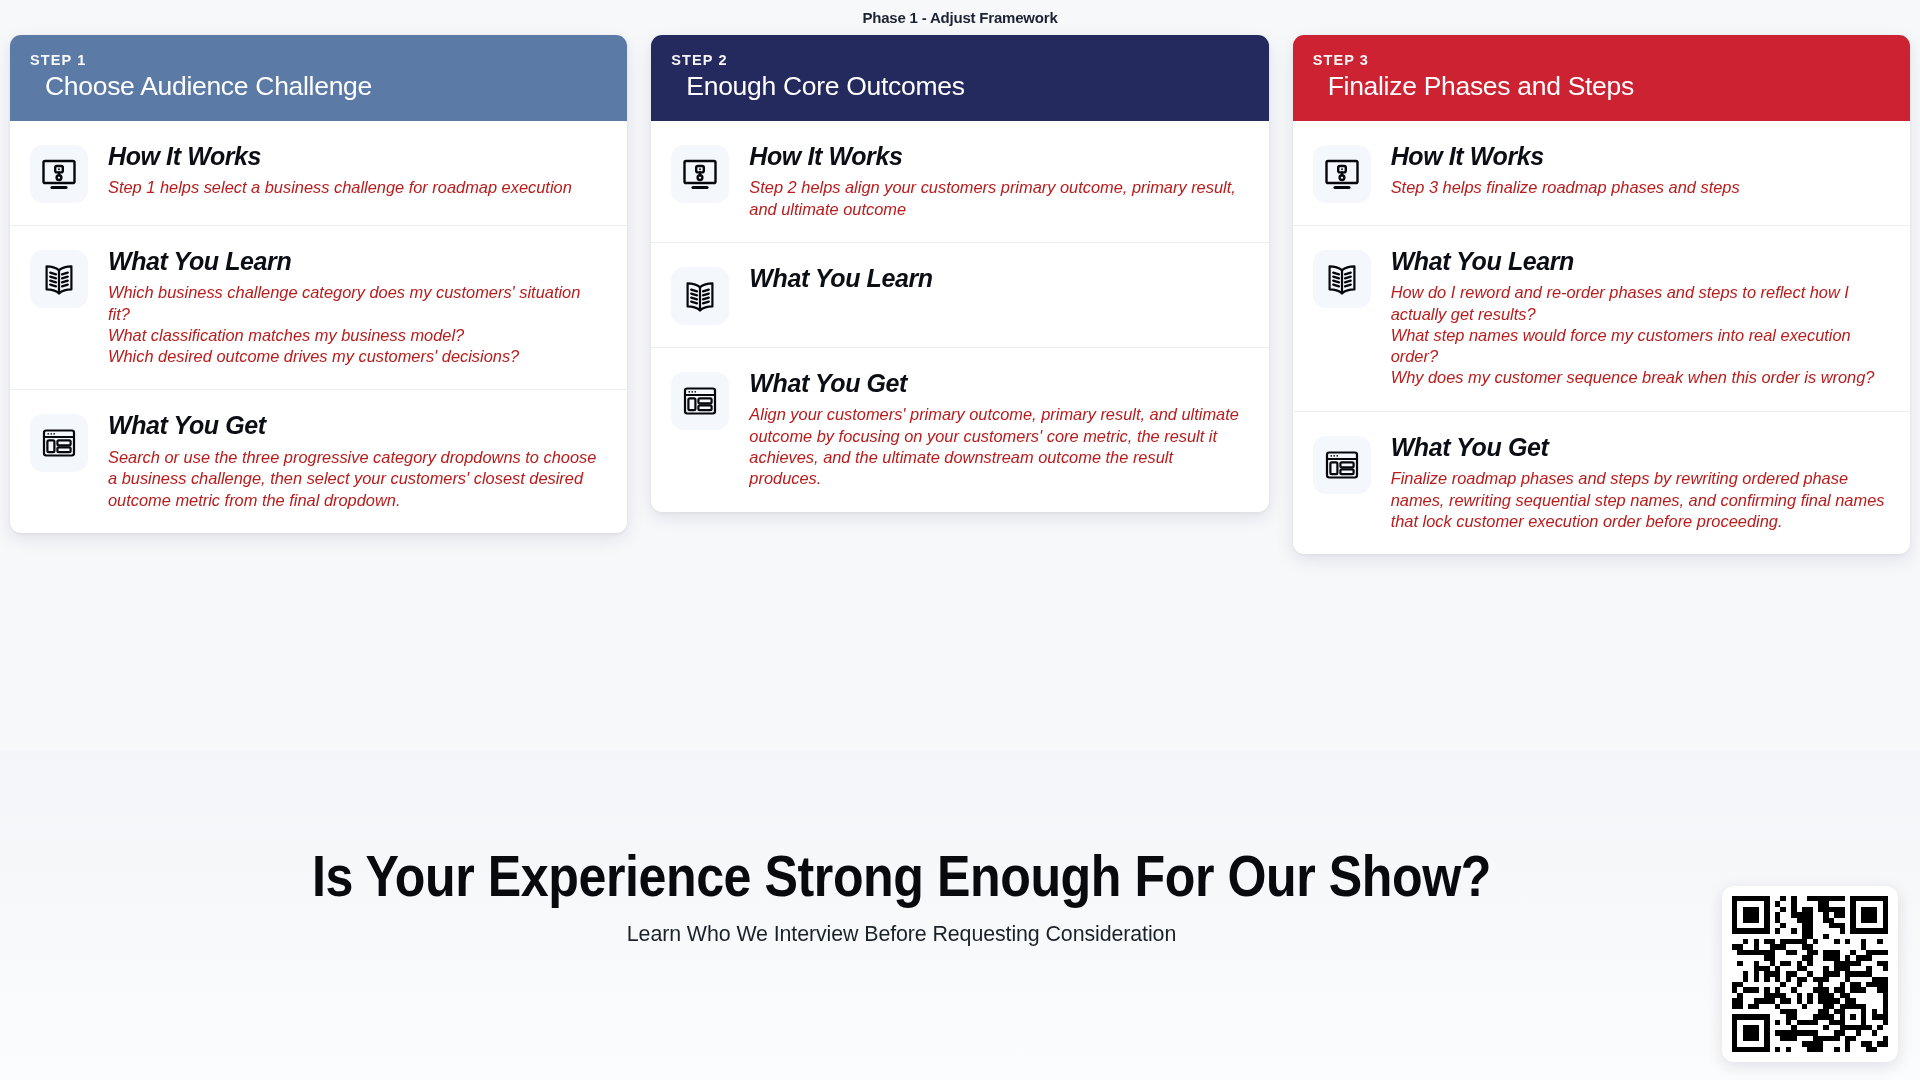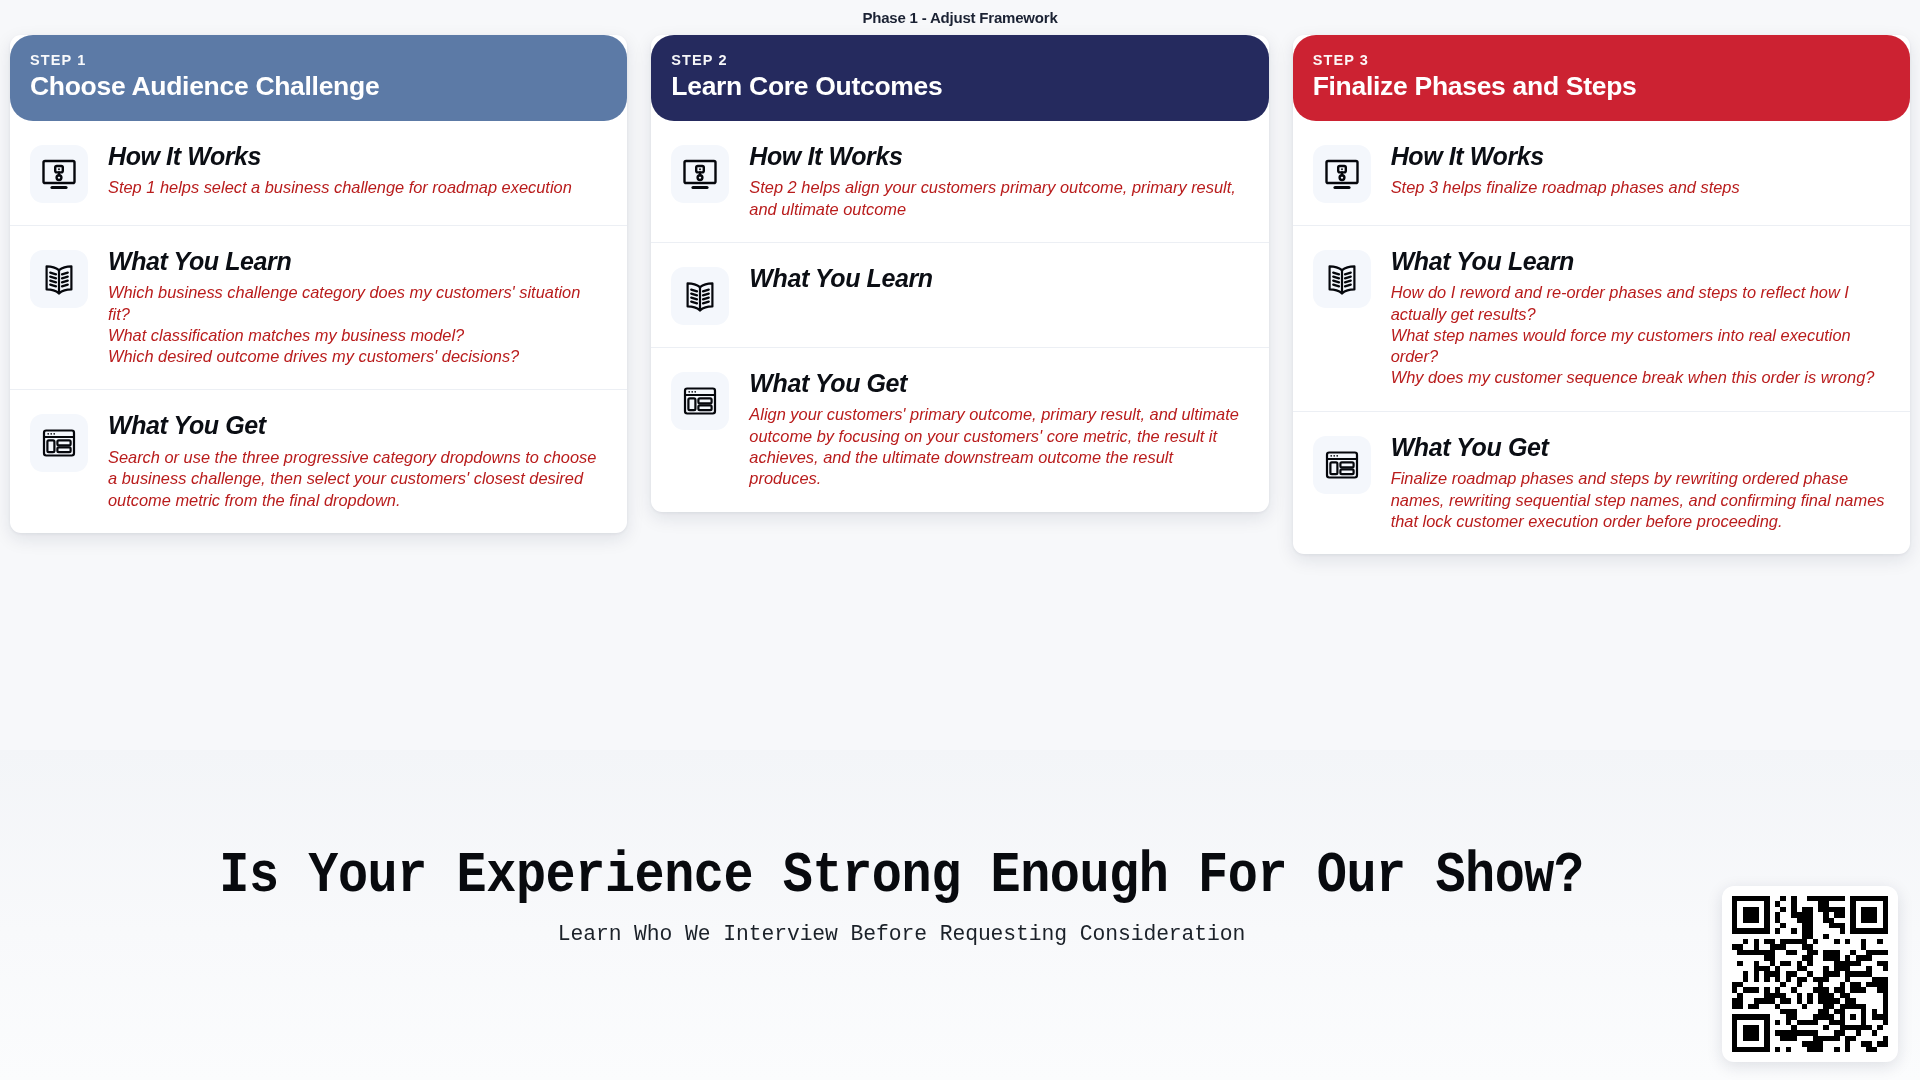--- a/index.html
+++ b/index.html
@@ -38,36 +38,36 @@
     flex: 1 1 0;
     background: #ffffff;
     border-radius: 11px;
     box-shadow: 0 6px 18px rgba(20, 30, 60, 0.10), 0 1px 3px rgba(20,30,60,0.06);
     overflow: hidden;
   }
 
   .card-header {
     padding: 17px 20px 19px 20px;
     color: #ffffff;
-    border-radius: 23px;
   }
 
   .card-header .step-kicker {
     font-size: 14.5px;
     font-weight: bold;
     letter-spacing: 1.1px;
     opacity: 0.96;
     margin-bottom: 4px;
   }
 
   .card-header .step-title {
     font-size: 26.5px;
-    font-weight: bold;
+    font-weight: normal;
     letter-spacing: -0.3px;
     line-height: 1.12;
+    margin-left: 15px;
   }
 
   .card-body { padding: 0; font-style: italic; }
 
   .section {
     display: flex;
     gap: 20px;
     padding: 22px 22px 22px 20px;
     align-items: flex-start;
   }
@@ -114,21 +114,20 @@
     background: linear-gradient(180deg, #f3f5f8 0%, #f8f9fb 55%, #fbfcfd 100%);
   }
 
   .promo-inner {
     position: absolute;
     left: 0;
     right: 0;
     top: 98px;
     text-align: center;
     padding-right: 117px;
-    font-family: Liberation Mono, monospace;
   }
 
   .promo-headline {
     font-size: 57px;
     font-weight: bold;
     color: #080a0e;
     letter-spacing: -0.5px;
     line-height: 1.0;
     font-stretch: condensed;
     transform: scaleX(0.88);
@@ -224,21 +223,21 @@
           <div class="section-body">Search or use the three progressive category dropdowns to choose a business challenge, then select your customers' closest desired outcome metric from the final dropdown.</div>
         </div>
       </div>
 
     </div>
   </div>
 
   <div class="step-card">
     <div class="card-header" style="background:#252a5e;">
       <div class="step-kicker">STEP 2</div>
-      <div class="step-title">Learn Core Outcomes</div>
+      <div class="step-title">Enough Core Outcomes</div>
     </div>
     <div class="card-body">
 
       <div class="section">
         <div class="section-icon">
           <svg width="40" height="40" viewBox="0 0 40 40" fill="none" stroke="#05070c" stroke-width="2.4" stroke-linejoin="round" stroke-linecap="round">
             <rect x="4.5" y="7" width="31" height="22" rx="1.6"></rect>
             <line x1="13" y1="33.5" x2="27" y2="33.5" stroke-width="3.2"></line>
             <rect x="16.2" y="12" width="7.6" height="6.4" rx="1.6"></rect>
             <circle cx="20" cy="15.2" r="0.95" fill="#05070c" stroke="none"></circle>

